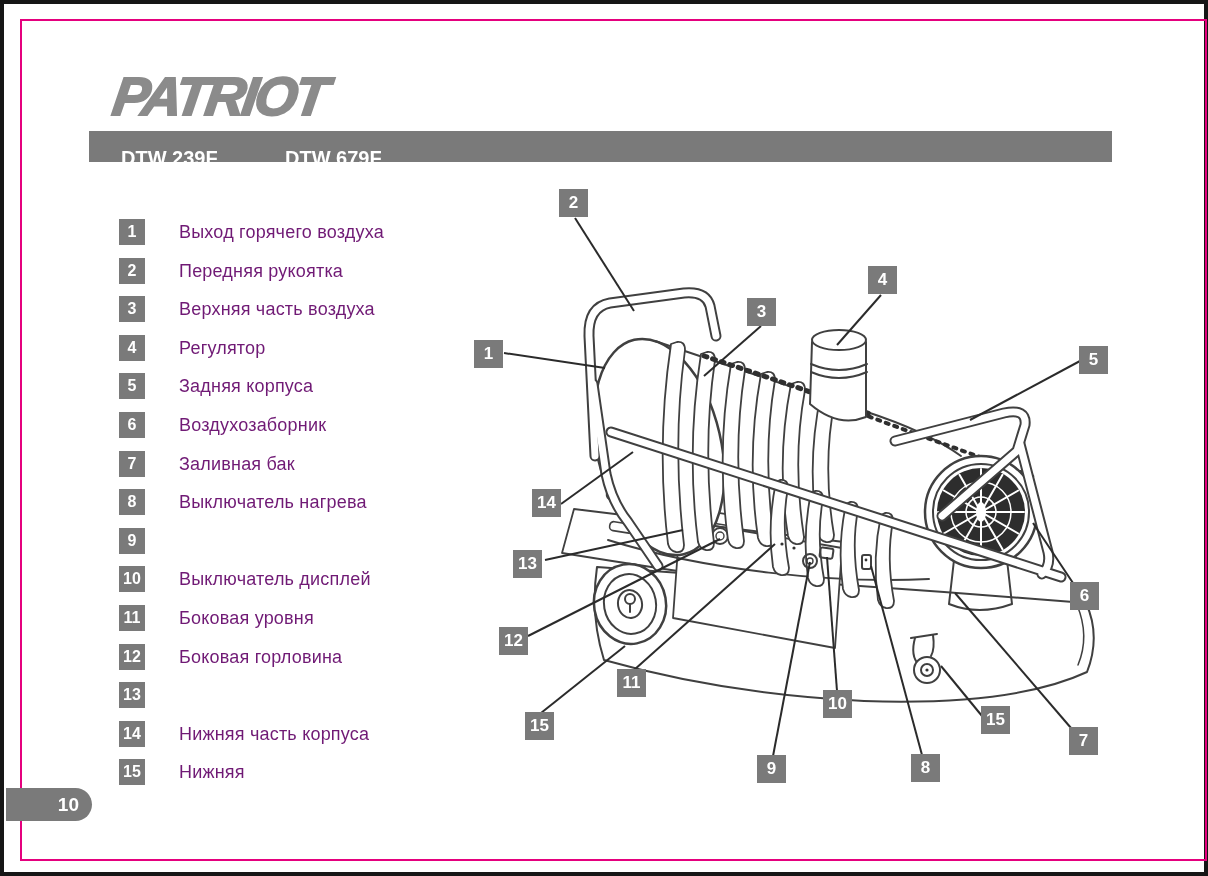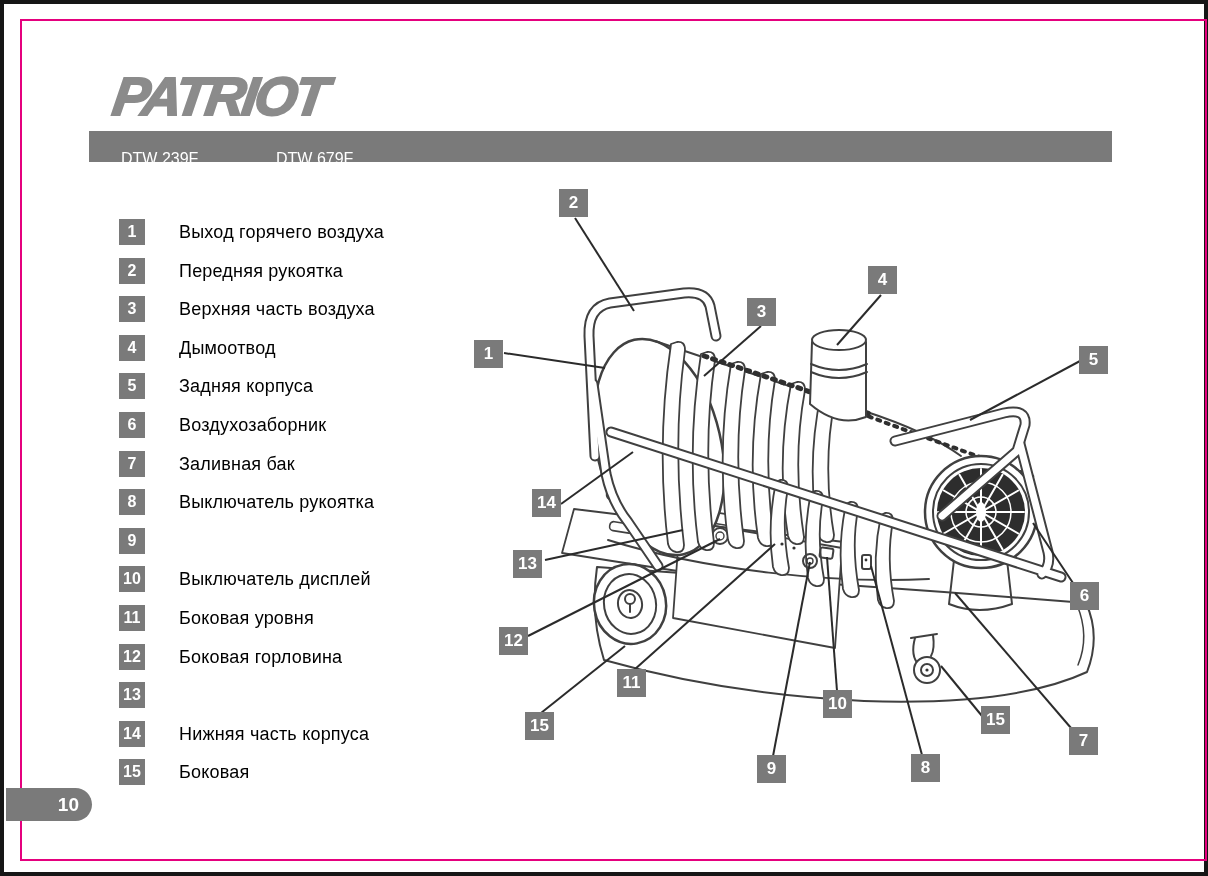--- a/index.html
+++ b/index.html
@@ -6,27 +6,27 @@
     font-family:"Liberation Sans", sans-serif;background:#161616;}
   .page{position:absolute;inset:0;background:#fff;border:4px solid #161616;box-sizing:border-box;}
   .frame{position:absolute;left:16px;top:15px;width:1187px;height:842px;
     border:2px solid #e5007e;box-sizing:border-box;}
   .logo{position:absolute;left:110px;top:60px;height:54px;
     font-size:55px;font-weight:bold;font-style:italic;color:#8b8b8b;
     letter-spacing:-3px;transform:skewX(-8deg) scaleY(.98);
     -webkit-text-stroke:2px #8b8b8b;white-space:nowrap;}
   .header-bar{position:absolute;left:85px;top:127px;width:1023px;height:31px;
     background:#7a7a7a;display:flex;align-items:center;}
-  .model{color:#fff;font-weight:normal;font-size:16px;position:absolute;white-space:nowrap;margin-top:24px;}
-  .model-1{left:32px;} .model-2{left:187px;text-align:right;}
+  .model{color:#fff;font-weight:bold;font-size:20px;position:absolute;white-space:nowrap;margin-top:24px;}
+  .model-1{left:32px;} .model-2{left:196px;text-align:right;}
   #parts-list{position:absolute;left:0;top:0;width:100%;height:100%;pointer-events:none;}
   .part-row{position:absolute;left:115px;height:26px;display:flex;align-items:center;}
   .part-num{width:26px;height:26px;background:#7a7a7a;color:#fff;font-weight:bold;
     font-size:16px;display:flex;align-items:center;justify-content:center;flex:0 0 26px;}
-  .part-label{margin-left:34px;font-size:18px;color:#000000;white-space:nowrap;letter-spacing:.2px;}
+  .part-label{margin-left:34px;font-size:18px;color:#701a75;white-space:nowrap;letter-spacing:.2px;}
   .callout{position:absolute;width:29px;height:28px;background:#7a7a7a;color:#fff;
     font-weight:bold;font-size:17px;display:flex;align-items:center;justify-content:center;z-index:6;}
   #diagram-svg{position:absolute;left:0;top:0;z-index:4;}
   .page-pill{position:absolute;left:2px;top:784px;width:86px;height:33px;background:#7a7a7a;
     border-radius:0 17px 17px 0;color:#fff;font-weight:bold;font-size:19px;
     display:flex;align-items:center;justify-content:flex-end;padding-right:13px;
     box-sizing:border-box;z-index:8;}
 </style>
 </head>
 <body>
@@ -49,37 +49,37 @@
       <div class="part-row" style="top: 254px;">
         <div class="part-num">2</div>
         <div class="part-label">Передняя рукоятка</div>
       </div>
       <div class="part-row" style="top: 292px;">
         <div class="part-num">3</div>
         <div class="part-label">Верхняя часть воздуха</div>
       </div>
       <div class="part-row" style="top: 331px;">
         <div class="part-num">4</div>
-        <div class="part-label">Дымоотвод</div>
+        <div class="part-label">Регулятор</div>
       </div>
       <div class="part-row" style="top: 369px;">
         <div class="part-num">5</div>
         <div class="part-label">Задняя корпуса</div>
       </div>
       <div class="part-row" style="top: 408px;">
         <div class="part-num">6</div>
         <div class="part-label">Воздухозаборник</div>
       </div>
       <div class="part-row" style="top: 447px;">
         <div class="part-num">7</div>
         <div class="part-label">Заливная бак</div>
       </div>
       <div class="part-row" style="top: 485px;">
         <div class="part-num">8</div>
-        <div class="part-label">Выключатель рукоятка</div>
+        <div class="part-label">Выключатель нагрева</div>
       </div>
       <div class="part-row" style="top: 524px;">
         <div class="part-num">9</div>
       </div>
       <div class="part-row" style="top: 562px;">
         <div class="part-num">10</div>
         <div class="part-label">Выключатель дисплей</div>
       </div>
       <div class="part-row" style="top: 601px;">
         <div class="part-num">11</div>
@@ -91,21 +91,21 @@
       </div>
       <div class="part-row" style="top: 678px;">
         <div class="part-num">13</div>
       </div>
       <div class="part-row" style="top: 717px;">
         <div class="part-num">14</div>
         <div class="part-label">Нижняя часть корпуса</div>
       </div>
       <div class="part-row" style="top: 755px;">
         <div class="part-num">15</div>
-        <div class="part-label">Боковая</div>
+        <div class="part-label">Нижняя</div>
       </div>
     </div>
 
   <svg id="diagram-svg" width="1208" height="876" viewBox="0 0 1208 876">
     <g id="art" stroke="#404040" stroke-width="2" fill="none" stroke-linecap="round" stroke-linejoin="round">
 
       <path fill="#fff" d="M 593,563 Q 586,612 600,656 Q 720,690 860,697 Q 1010,702 1083,668 Q 1097,632 1082,599 L 940,588 L 593,563 Z"></path>
       <path d="M 1073,601 Q 1086,632 1074,661" stroke-width="1.5"></path>
 
       <path fill="#fff" d="M 570,505 L 840,538 L 824,588 Q 700,572 558,549 Z" stroke-width="1.8"></path>

